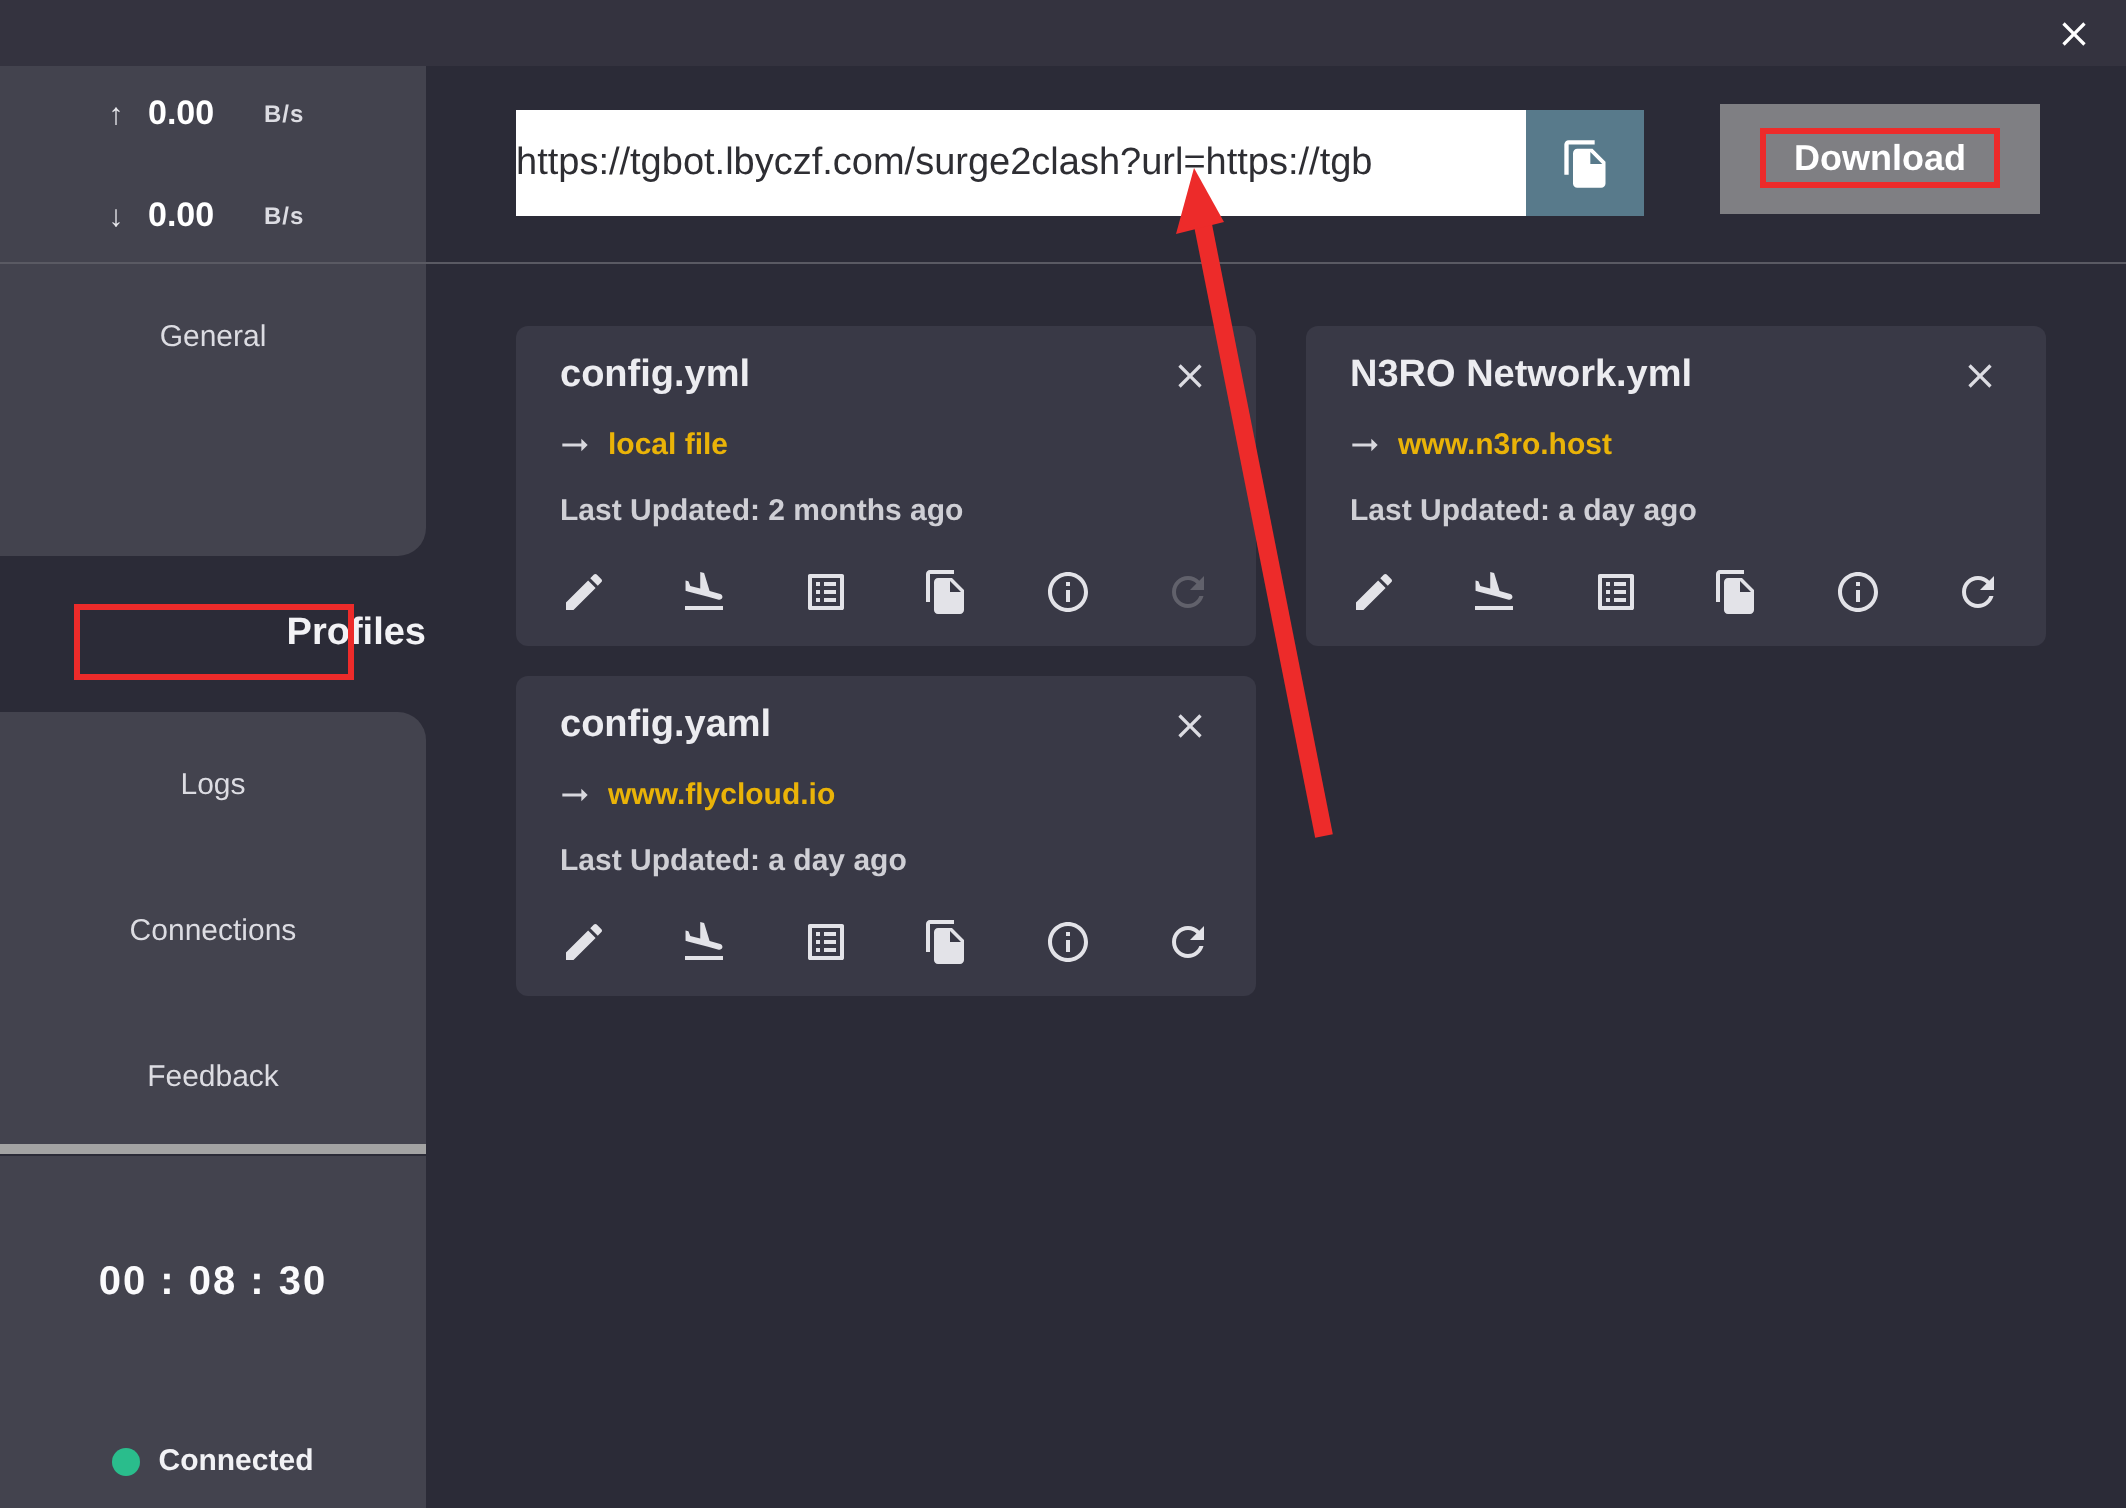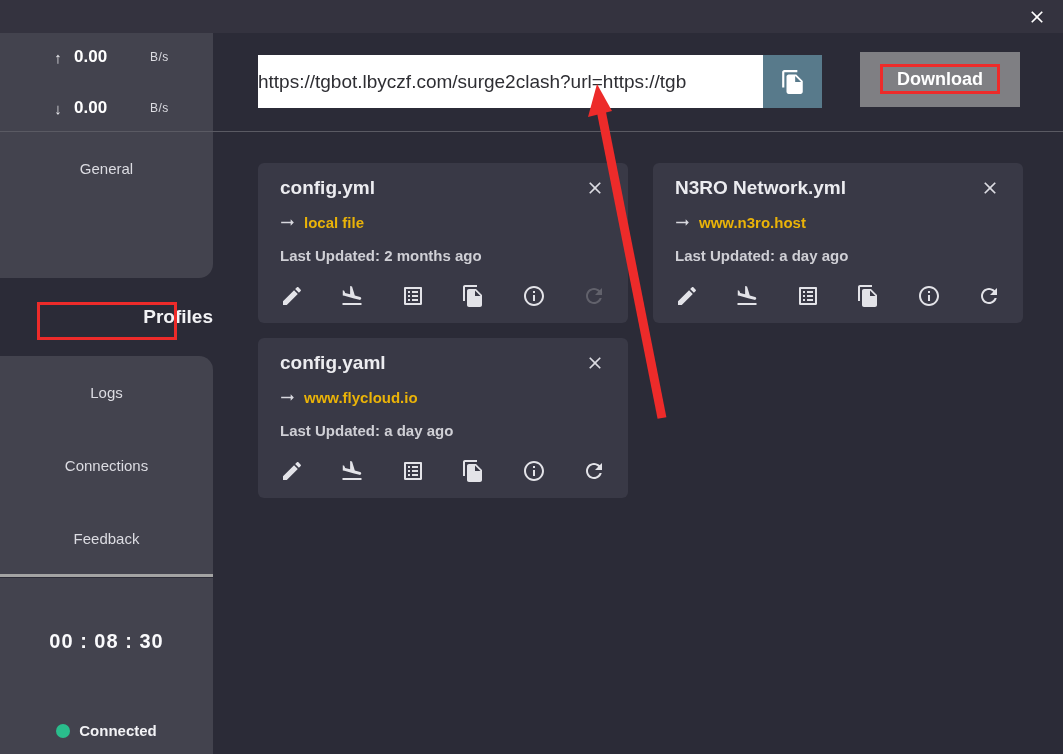--- a/index.html
+++ b/index.html
@@ -12,30 +12,30 @@
 
   
   .titlebar{position:absolute;left:0;top:0;width:1063px;height:33px;background:#34333f}
   .win-close{position:absolute;right:12px;top:3px;width:28px;height:28px;color:#ffffff;
     display:flex;align-items:center;justify-content:center;cursor:pointer}
 
   
   .sidebar{position:absolute;left:0;top:33px;width:213px;height:721px;background:#2b2b37}
   .panel{position:absolute;left:0;width:213px;background:#43434e;box-sizing:border-box}
   .panel-top{top:0;height:245px;border-radius:0 0 14px 0}
-  .panel-mid{top:323px;height:221px;border-radius:0 14px 0 0;border-bottom:3px solid #a3a3a3}
+  .panel-mid{top:323px;height:221px;border-radius:0 14px 0 0;border-bottom:5px solid #a3a3a3}
   .panel-bottom{top:545px;height:176px}
 
   .traffic{position:relative;height:98px;border-bottom:1px solid #5a5a63}
   .traffic-row{position:absolute;left:0;width:213px;height:24px;display:flex;align-items:center}
   .traffic-row.up{top:12px}
   .traffic-row.down{top:63px}
   .t-arrow{margin-left:50px;width:16px;font-size:15px;color:#e8e8ec;text-align:center}
   .t-value{width:58px;text-align:left;font-size:17px;font-weight:700;color:#ffffff;margin-left:8px}
-  .t-unit{margin-left:18px;font-size:12px;font-weight:400;color:#dcdce2;letter-spacing:.5px}
+  .t-unit{font-size:12px;font-weight:700;color:#dcdce2;letter-spacing:.5px}
 
   .nav-item{height:73px;display:flex;align-items:center;justify-content:center;
     font-size:15px;font-weight:400;color:#dcdce2;cursor:pointer}
   .panel-top .nav-item:first-of-type{margin-top:4px}
 
   .active-item{position:absolute;left:0;top:245px;width:213px;height:78px;background:#2b2b37;
     display:flex;align-items:center;justify-content:flex-end;cursor:pointer}
   .active-item .label{font-size:19px;font-weight:600;color:#f2f2f5}
   .anno-box-profiles{position:absolute;left:37px;top:24px;width:134px;height:32px;
     border:3px solid var(--anno);pointer-events:none}

